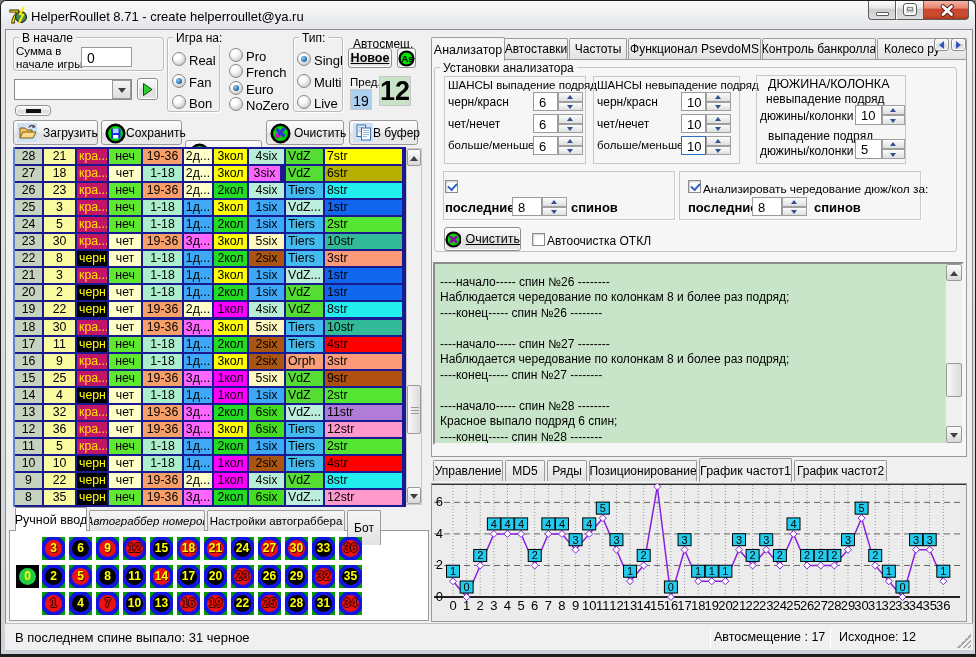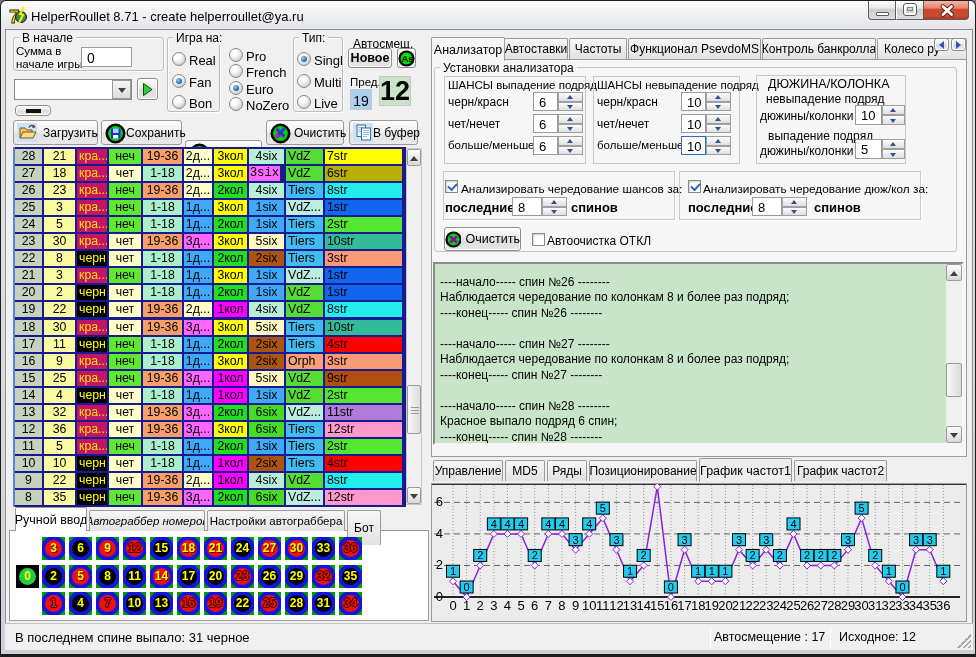--- a/index.html
+++ b/index.html
@@ -9,21 +9,21 @@
 .abs{position:absolute;}
 #title{position:absolute;left:0;top:0;width:100%;height:28px;color:#000;font-size:13px;}
 
 .capbtn{position:absolute;top:0;height:19px;border:1px solid #5c5c5c;border-top:none;background:linear-gradient(#fdfdfd,#e9e9e9 40%,#cdcdcd 45%,#dedede);}
 #btnmin{left:867px;width:28px;border-radius:0 0 0 4px;}
 #btnmax{left:895px;width:27px;border-left:1px solid #fff;border-right:none;}
 #btnclose{left:922px;width:46px;border-radius:0 0 4px 0;background:linear-gradient(#f3b6a8,#e8836a 40%,#ce452f 45%,#c94d30 80%,#b0351c);}
 .sunken{border-top:2px solid #8b8b8b;border-left:2px solid #8b8b8b;border-bottom:2px solid #f6f6f6;border-right:2px solid #f6f6f6;}
 .groupbox{position:absolute;border:1px solid #bdbdbd;border-radius:3px;box-shadow:1px 1px 0 #fdfdfd, inset 1px 1px 0 #fdfdfd;}
 .gblabel{position:absolute;top:-7px;left:5px;background:#f0f0f0;padding:0 3px;font-size:12px;white-space:nowrap;}
-.btn{position:absolute;background:linear-gradient(#fafafa,#ebebeb 45%,#dcdcdc 50%,#e6e6e6);border:1px solid #8e8e8e;border-radius:3px;box-shadow:inset 0 0 0 1px #fff;font-size:12px;color:#000;display:flex;align-items:center;justify-content:center;white-space:nowrap;}
+.btn{position:absolute;background:linear-gradient(#fafafa,#ebebeb 45%,#dcdcdc 50%,#e6e6e6);border:1px solid #8e8e8e;border-radius:3px;box-shadow:inset 0 0 0 1px #fff;font-size:12px;color:#000;display:flex;align-items:center;justify-content:center;white-space:nowrap;text-decoration:underline;}
 .radio{position:absolute;width:14px;height:14px;border-radius:50%;background:radial-gradient(circle at 38% 32%,#fff 25%,#e3e3e3 55%,#aeaeae);border:1px solid #8a8a8a;}
 .radio.sel::after{content:"";position:absolute;left:3px;top:3px;width:6px;height:6px;border-radius:50%;background:radial-gradient(circle at 35% 35%,#8fd0f8,#1962a8 70%);}
 .rlabel{position:absolute;font-size:13px;color:#000;white-space:nowrap;}
 .check{position:absolute;width:13px;height:13px;background:#fff;border:1px solid #8a8a8a;box-shadow:inset 1px 1px 2px #ccc;}
 .check.on::after{content:"";position:absolute;left:2px;top:2px;width:7px;height:4px;border-left:2px solid #3163c5;border-bottom:2px solid #3163c5;transform:rotate(-48deg);}
 .spinbox{position:absolute;background:#fff;border:1px solid #9a9a9a;font-size:13px;padding-left:5px;padding-top:2px;color:#000;}
 .spinner{position:absolute;width:25px;}
 .spinner div{position:absolute;left:0;width:100%;height:50%;background:linear-gradient(#fcfcfc,#dfdfdf);border:1px solid #9f9f9f;}
 .spinner div.dn{top:50%;}
 .spinner div::after{content:"";position:absolute;left:50%;top:50%;margin-left:-3.5px;margin-top:-2px;border-left:3.5px solid transparent;border-right:3.5px solid transparent;}
@@ -195,21 +195,21 @@
         <div class="tc" style="left:248px;top:148px;width:35px;height:15px;background:#b8eed8;color:#000;text-align:center;">4six</div>
         <div class="tc" style="left:285px;top:148px;width:37px;height:15px;background:#55dd33;color:#000;text-align:left;padding-left:2px;">VdZ</div>
         <div class="tc" style="left:324px;top:148px;width:77px;height:15px;background:#ffff00;color:#000;text-align:left;padding-left:2px;">7str</div>
         <div class="tc" style="left:14px;top:165.05px;width:27px;height:15px;background:#c5d3be;color:#000;text-align:center;">27</div>
         <div class="tc" style="left:43px;top:165.05px;width:31px;height:15px;background:#fafaa0;color:#000;text-align:center;">18</div>
         <div class="tc" style="left:76px;top:165.05px;width:30px;height:15px;background:#c31565;color:#ffe000;text-align:left;padding-left:2px;">кра...</div>
         <div class="tc" style="left:108px;top:165.05px;width:32px;height:15px;background:#ffffc8;color:#000;text-align:center;">чет</div>
         <div class="tc" style="left:142px;top:165.05px;width:39px;height:15px;background:#aaeecc;color:#000;text-align:center;">1-18</div>
         <div class="tc" style="left:183px;top:165.05px;width:28px;height:15px;background:#ffffc8;color:#000;text-align:center;">2д...</div>
         <div class="tc" style="left:213px;top:165.05px;width:33px;height:15px;background:#ffff00;color:#000;text-align:center;">3кол</div>
-        <div class="tc" style="left:248px;top:165.05px;width:31px;height:15px;background:#ff66ff;color:#000;text-align:center;font-family:Liberation Mono, monospace;">3six</div>
+        <div class="tc" style="left:248px;top:165.05px;width:31px;height:15px;background:#ff66ff;color:#000;text-align:center;">3six</div>
         <div class="tc" style="left:285px;top:165.05px;width:37px;height:15px;background:#55dd33;color:#000;text-align:left;padding-left:2px;">VdZ</div>
         <div class="tc" style="left:324px;top:165.05px;width:77px;height:15px;background:#b8b000;color:#000;text-align:left;padding-left:2px;">6str</div>
         <div class="tc" style="left:14px;top:182.1px;width:27px;height:15px;background:#c5d3be;color:#000;text-align:center;">26</div>
         <div class="tc" style="left:43px;top:182.1px;width:31px;height:15px;background:#fafaa0;color:#000;text-align:center;">23</div>
         <div class="tc" style="left:76px;top:182.1px;width:30px;height:15px;background:#c31565;color:#ffe000;text-align:left;padding-left:2px;">кра...</div>
         <div class="tc" style="left:108px;top:182.1px;width:32px;height:15px;background:#5fe830;color:#000;text-align:center;">неч</div>
         <div class="tc" style="left:142px;top:182.1px;width:39px;height:15px;background:#f8a068;color:#000;text-align:center;">19-36</div>
         <div class="tc" style="left:183px;top:182.1px;width:28px;height:15px;background:#ffffc8;color:#000;text-align:center;">2д...</div>
         <div class="tc" style="left:213px;top:182.1px;width:33px;height:15px;background:#22dd22;color:#000;text-align:center;">2кол</div>
         <div class="tc" style="left:248px;top:182.1px;width:35px;height:15px;background:#b8eed8;color:#000;text-align:center;">4six</div>
@@ -683,21 +683,20 @@
   <div class="rlabel" style="left:759px;top:143px;font-size:12px;">дюжины/колонки</div>
   <div class="spinbox" style="left:854px;top:138px;width:27px;height:20px;">5</div>
   <div class="spinner" style="left:881px;top:138px;height:20px;width:23px;">
         <div class="up"></div>
         <div class="dn"></div>
       </div>
 
   <div class="chkpanel" style="left:442px;top:170px;width:232px;height:49px;"></div>
   <div class="chkpanel" style="left:678px;top:170px;width:242px;height:49px;"></div>
   <div class="check on" style="left:444px;top:179px;"></div>
-  <div class="rlabel" style="left:460px;top:181px;font-size:11.8px;">Анализировать чередование шансов за:</div>
   <div class="rlabel" style="left:444px;top:199px;font-size:13px;font-weight:bold;">последние</div>
   <div class="spinbox" style="left:511px;top:196px;width:30px;height:19px;">8</div>
   <div class="spinner" style="left:541px;top:196px;height:19px;">
         <div class="up"></div>
         <div class="dn"></div>
       </div>
   <div class="rlabel" style="left:570px;top:199px;font-size:13px;font-weight:bold;">спинов</div>
 
   <div class="check on" style="left:687px;top:179px;"></div>
   <div class="rlabel" style="left:702px;top:181px;font-size:11.8px;">Анализировать чередование дюж/кол за:</div>

